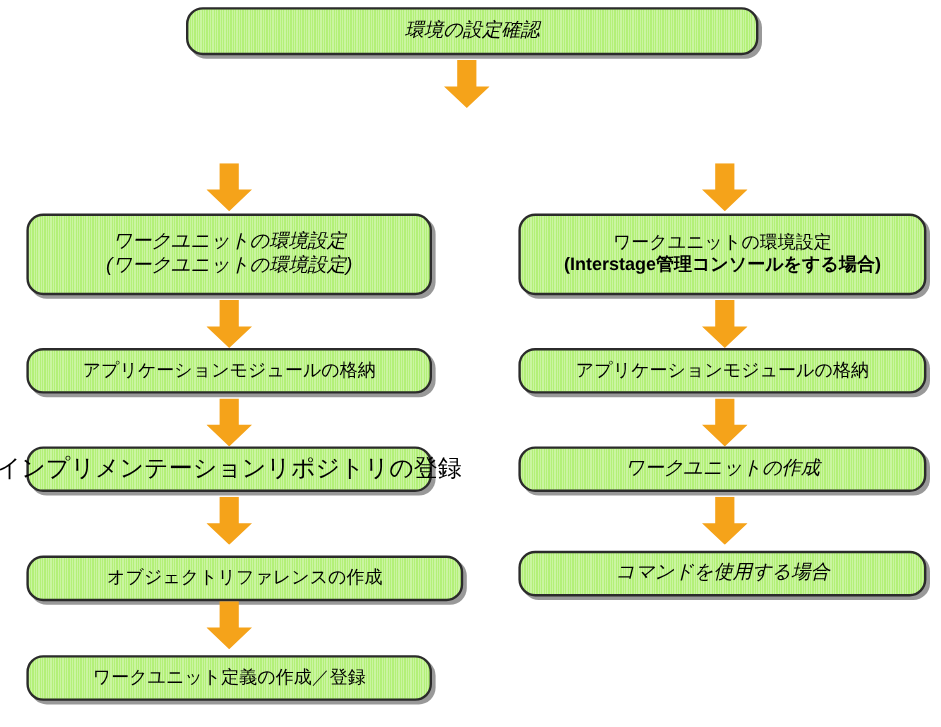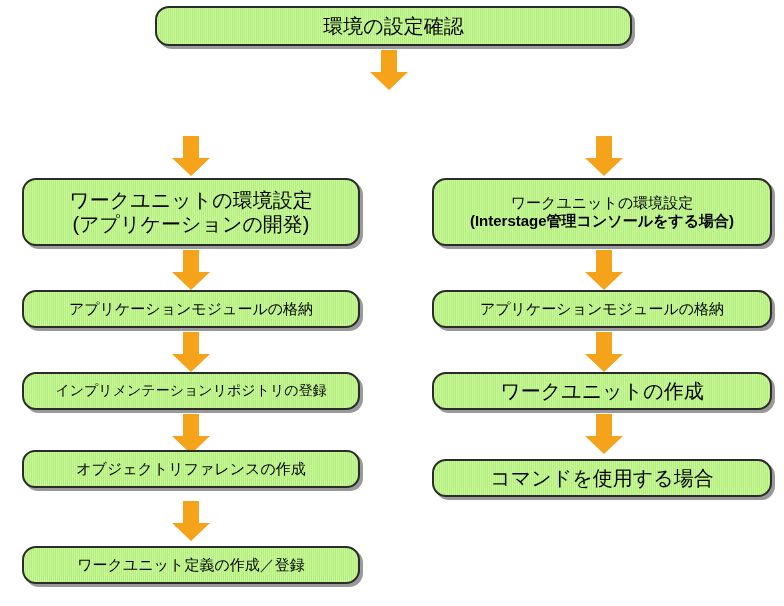--- a/index.html
+++ b/index.html
@@ -38,23 +38,23 @@
     align-items: center;
     justify-content: center;
     text-align: center;
     color: #000000;
     line-height: 1.22;
     white-space: nowrap;
   }
   .node .line {
     display: block;
   }
-  .node.t-16 { font-size: 20px; }
+  .node.t-16 { font-size: 16px; font-style: italic; }
   .node.t-15 { font-size: 15px; }
-  .node.t-14 { font-size: 14px; }
+  .node.t-14 { font-size: 20px; }
   .line.bold { font-weight: bold; }
 
   
   .arrow {
     position: absolute;
     display: block;
   }
   .arrow svg { display: block; }
 </style>
 </head>
@@ -80,21 +80,21 @@
   </span>
 
   <span class="arrow" style="left:585px; top:136px; width:38px; height:40px;">
     <svg width="38" height="40" viewBox="0 0 38 40" aria-hidden="true">
       <polygon points="11,0 27,0 27,22 38,22 19,40 0,22 11,22" fill="#f5a31a"></polygon>
     </svg>
   </span>
 
   <div class="node t-16" style="left:22px; top:178px; width:338px; height:68px;">
     <span class="line">ワークユニットの環境設定</span>
-    <span class="line">(アプリケーションの開発)</span>
+    <span class="line">(ワークユニットの環境設定)</span>
   </div>
 
   <span class="arrow" style="left:172px; top:250px; width:38px; height:40px;">
     <svg width="38" height="40" viewBox="0 0 38 40" aria-hidden="true">
       <polygon points="11,0 27,0 27,22 38,22 19,40 0,22 11,22" fill="#f5a31a"></polygon>
     </svg>
   </span>
 
   <div class="node t-15" style="left:22px; top:290px; width:338px; height:38px;">
     <span class="line">アプリケーションモジュールの格納</span>
@@ -109,21 +109,21 @@
   <div class="node t-14" style="left:22px; top:372px; width:338px; height:38px;">
     <span class="line">インプリメンテーションリポジトリの登録</span>
   </div>
 
   <span class="arrow" style="left:172px; top:414px; width:38px; height:40px;">
     <svg width="38" height="40" viewBox="0 0 38 40" aria-hidden="true">
       <polygon points="11,0 27,0 27,22 38,22 19,40 0,22 11,22" fill="#f5a31a"></polygon>
     </svg>
   </span>
 
-  <div class="node t-15" style="left:22px; top:450px; width:338px; height:38px;border-radius:13px;">
+  <div class="node t-15" style="left:22px; top:463px; width:364px; height:38px;">
     <span class="line">オブジェクトリファレンスの作成</span>
   </div>
 
   <span class="arrow" style="left:172px; top:501px; width:38px; height:40px;">
     <svg width="38" height="40" viewBox="0 0 38 40" aria-hidden="true">
       <polygon points="11,0 27,0 27,22 38,22 19,40 0,22 11,22" fill="#f5a31a"></polygon>
     </svg>
   </span>
 
   <div class="node t-15" style="left:22px; top:546px; width:338px; height:38px;">

